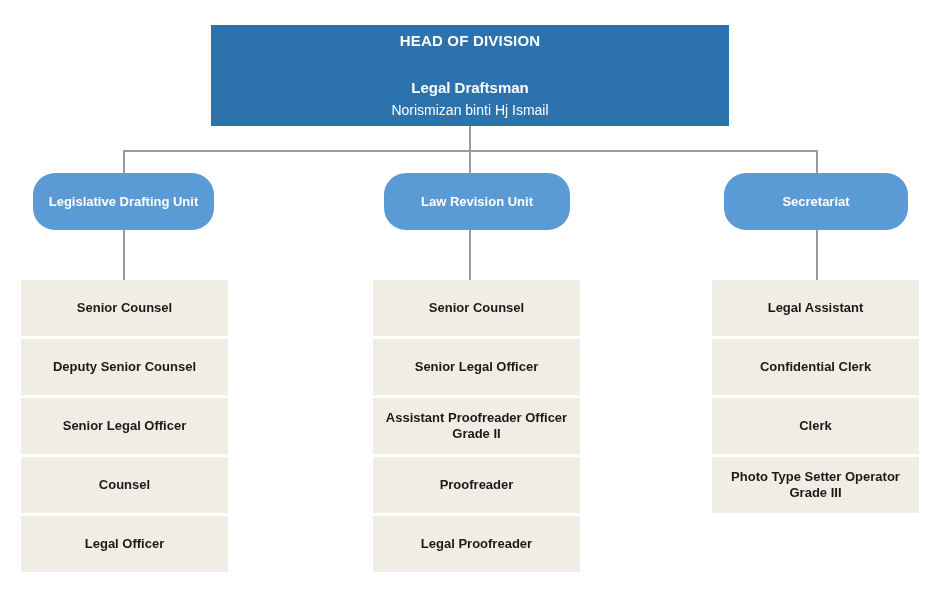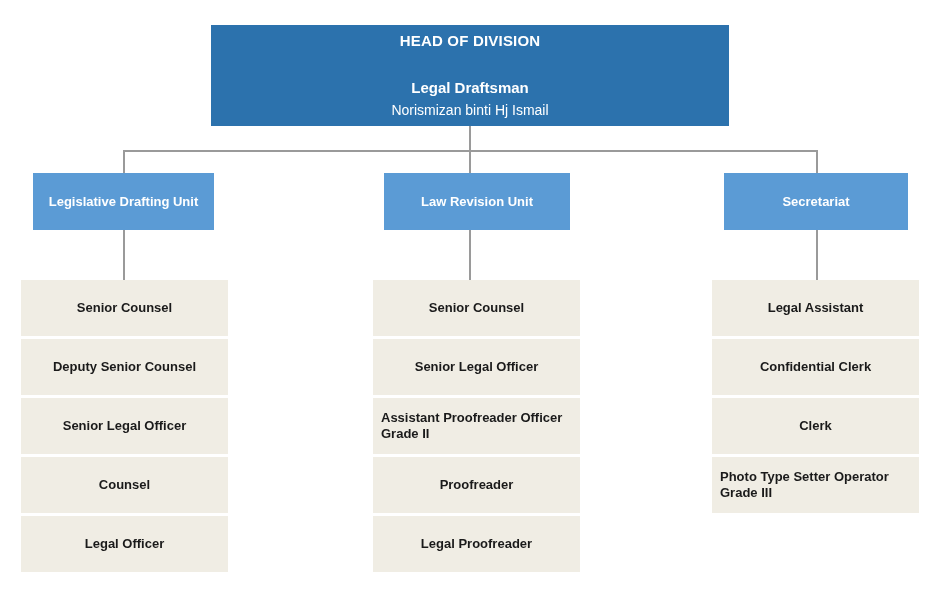--- a/index.html
+++ b/index.html
@@ -69,40 +69,41 @@
     background: #5b9bd5;
     color: #ffffff;
     font-size: 13px;
     font-weight: bold;
     display: flex;
     align-items: center;
     justify-content: center;
     text-align: center;
     box-sizing: border-box;
     padding: 0 6px;
+    border-radius: 22px;
   }
 
   
   .role-col {
     position: absolute;
     top: 280px;
     display: flex;
     flex-direction: column;
     gap: 3px;
   }
   .role-box {
     background: #f0ede4;
     color: #1a1a1a;
     font-size: 13px;
     font-weight: bold;
     height: 56px;
     display: flex;
     align-items: center;
     justify-content: center;
-    text-align: left;
+    text-align: center;
     line-height: 16px;
     box-sizing: border-box;
     padding: 0 8px;
   }
 </style>
 </head>
 <body>
 
 <div id="chart">
 

